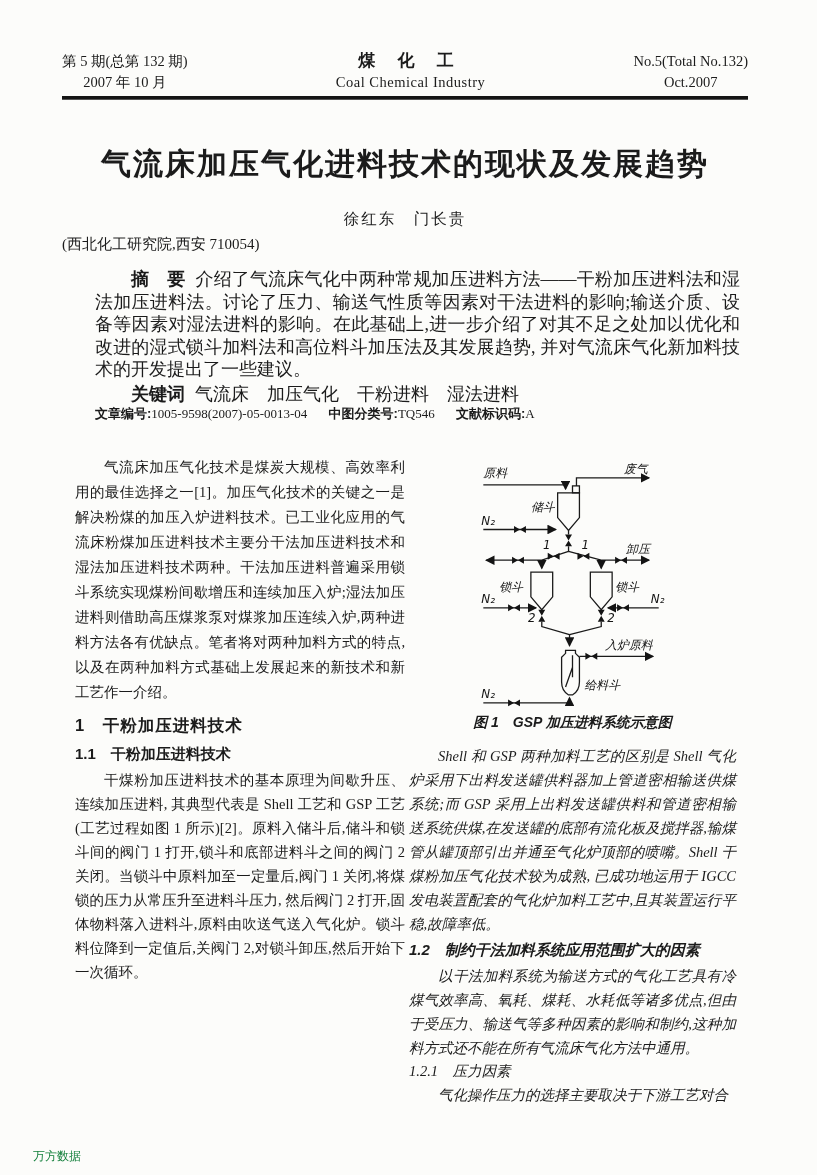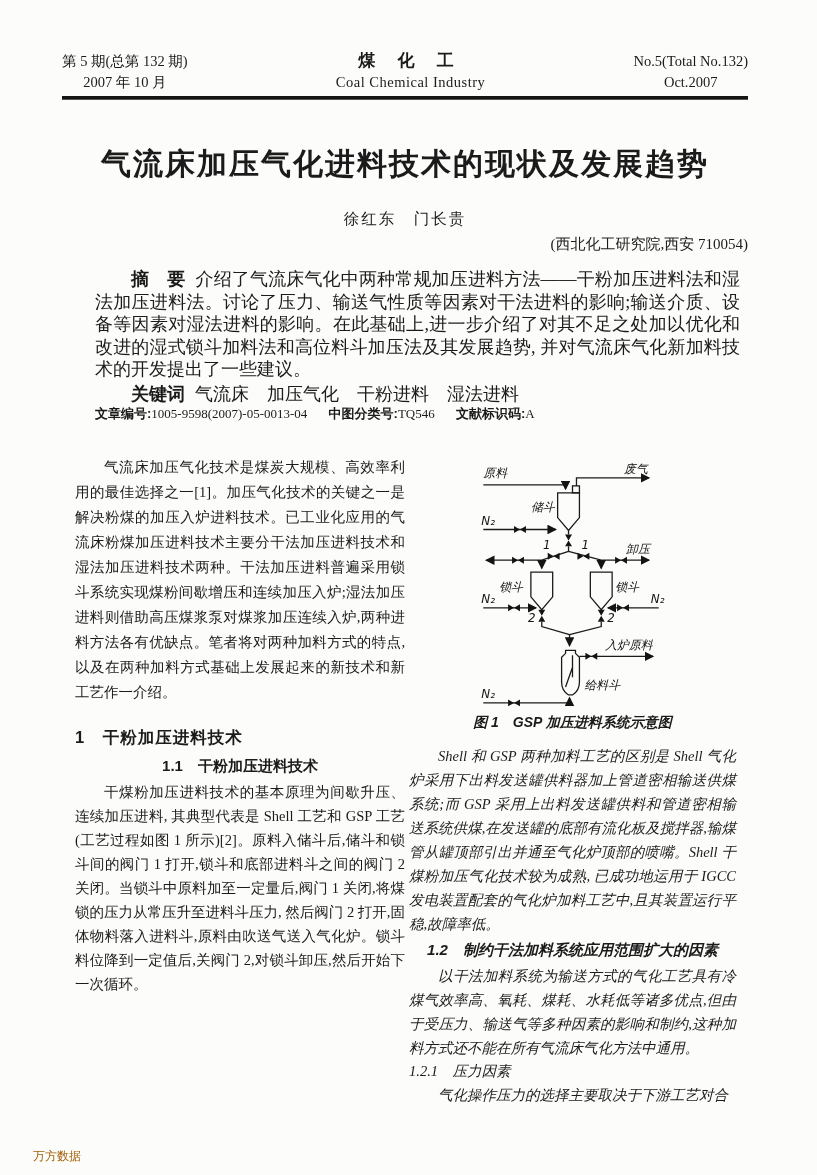--- a/index.html
+++ b/index.html
@@ -12,53 +12,53 @@
   .sans{font-family:"Liberation Sans","DejaVu Sans",sans-serif;}
   
   .journal-header{position:absolute;top:50px;left:62px;width:686px;display:flex;justify-content:space-between;align-items:flex-end;gap:28px;}
   .jh-block{font-size:14.5px;line-height:21px;text-align:center;white-space:nowrap;}
   .jh-cn-name{font-weight:bold;font-size:17px;letter-spacing:9px;line-height:22px;}
   .jh-en-name{font-size:14.5px;letter-spacing:0.5px;}
   .header-rule{position:absolute;top:96px;left:62px;width:686px;height:3px;background:#151515;border-bottom:1px solid #555;}
   
   .paper-title{position:absolute;top:144px;left:62px;width:686px;text-align:center;font-weight:bold;font-size:30px;letter-spacing:2px;}
   .paper-authors{position:absolute;top:209px;left:62px;width:686px;text-align:center;font-size:15.5px;letter-spacing:2px;}
-  .paper-affil{position:absolute;top:235px;left:62px;width:686px;text-align:right;font-size:15px;}
+  .paper-affil{position:absolute;top:235px;left:62px;width:686px;text-align:left;font-size:15px;}
   
   .abstract-block{position:absolute;top:268px;left:95px;width:645px;font-size:18px;line-height:22.5px;text-align:justify;}
   .abstract-block p{margin:0;text-indent:2em;}
   .abstract-block .lbl{font-weight:bold;font-family:"Liberation Sans","DejaVu Sans",sans-serif;margin-right:10px;}
   .kw p{margin-top:2px;}
   
   .meta-line{position:absolute;top:405px;left:95px;width:645px;font-size:13px;white-space:nowrap;}
   .meta-line .lbl{font-weight:bold;font-family:"Liberation Sans","DejaVu Sans",sans-serif;}
   .meta-line .seg{margin-right:18px;}
   
   .columns{position:absolute;top:455px;left:75px;width:673px;display:flex;gap:4px;}
   .col{width:330px;}
   .col-r{width:327px;font-style:italic;}
   .col p.body{margin:0;font-size:14.5px;line-height:24px;text-align:justify;text-indent:2em;}
   .col p.intro{line-height:25px;}
-  h2.sec1{margin:22px 0 8px;font-size:16.5px;font-weight:bold;font-family:"Liberation Sans","DejaVu Sans",sans-serif;letter-spacing:1px;}
-  h3.sec2{margin:5px 0 4px;font-size:15px;font-weight:bold;font-family:"Liberation Sans","DejaVu Sans",sans-serif;text-align:center;}
+  h2.sec1{margin:10px 0 8px;font-size:16.5px;font-weight:bold;font-family:"Liberation Sans","DejaVu Sans",sans-serif;letter-spacing:1px;}
+  h3.sec2{margin:5px 0 4px;font-size:15px;font-weight:bold;font-family:"Liberation Sans","DejaVu Sans",sans-serif;}
   h4.sec3{margin:2px 0 2px;font-size:14.5px;font-weight:normal;}
   
   .footnote{margin-top:8px;font-size:13.5px;line-height:23px;text-align:justify;}
   .footnote .rule{width:134px;border-top:1.5px solid #151515;margin-bottom:6px;}
   .footnote .lbl{font-weight:bold;font-family:"Liberation Sans","DejaVu Sans",sans-serif;}
   .footnote p{margin:0;}
   
   .figure-wrap{width:327px;}
   .figure-wrap svg{display:block;}
   .fig-caption{text-align:center;font-weight:bold;font-size:14px;margin:3px 0 12px;font-family:"Liberation Sans","DejaVu Sans",sans-serif;}
   .diagram text{font-size:12px;fill:#141414;font-family:"DejaVu Sans","Liberation Sans",sans-serif;}
   .diagram .ln{stroke:#1a1a1a;stroke-width:1.3;fill:none;}
   .diagram .vsl{fill:#141414;stroke:none;}
   
-  .watermark{position:absolute;left:33px;top:1148px;font-size:12px;color:#a16207;font-family:"Liberation Sans","DejaVu Sans",sans-serif;}
+  .watermark{position:absolute;left:33px;top:1148px;font-size:12px;color:#15803d;font-family:"Liberation Sans","DejaVu Sans",sans-serif;}
 </style>
 </head>
 <body>
 
 <div class="journal-header">
   <div class="jh-block">
     <div>第 5 期(总第 132 期)</div>
     <div>2007 年 10 月</div>
   </div>
   <div class="jh-block">

